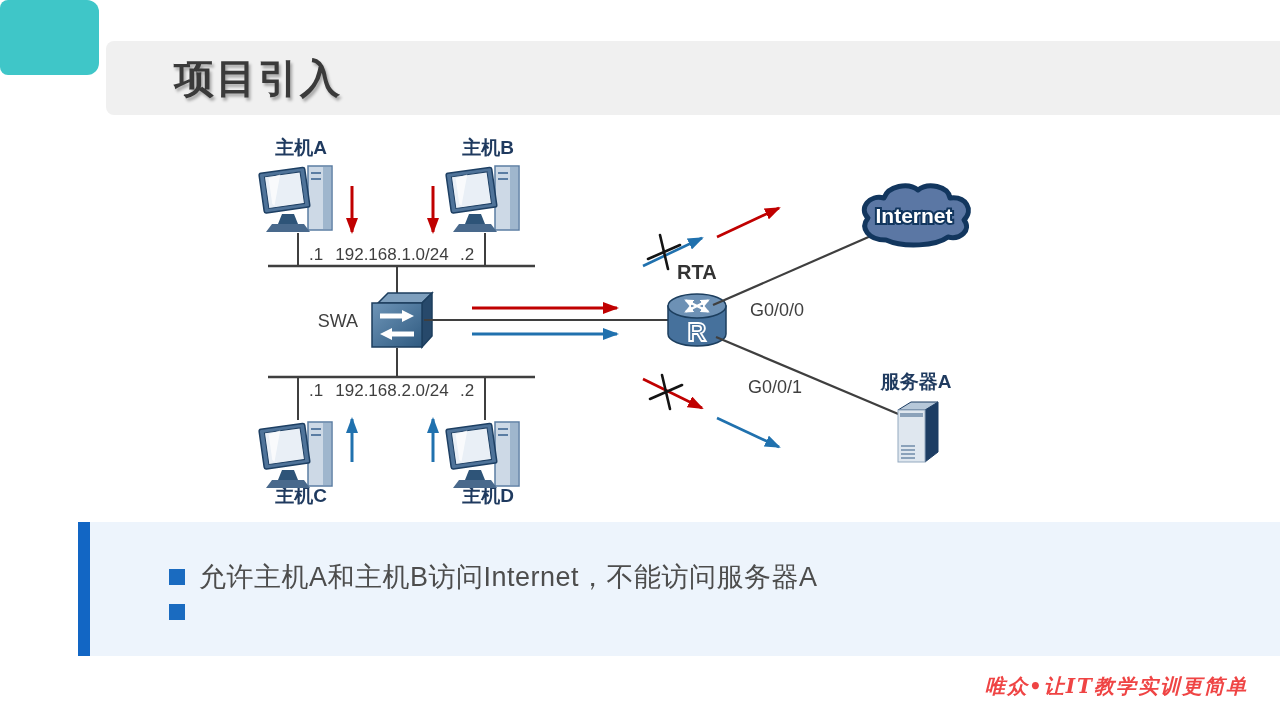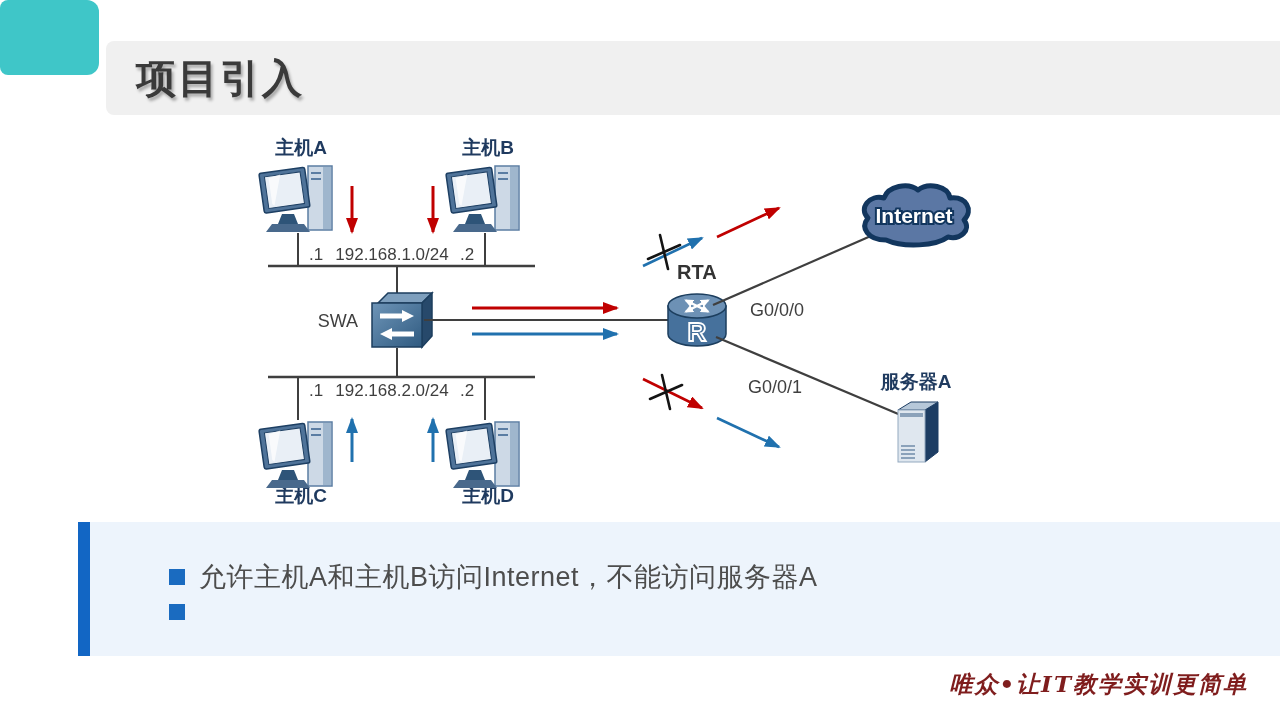--- a/index.html
+++ b/index.html
@@ -12,21 +12,21 @@
   .accent-block {
     position:absolute; left:0; top:40; width:99px; height:75px;
     background:#3fc6c8; border-radius:8px 12px 12px 8px;
   }
   .title-bar {
     position:absolute; left:106px; top:41px; right:0; height:74px;
     background:#f0f0f0; border-radius:8px 0 0 8px;
     display:flex; align-items:center;
   }
   .title-text {
-    margin-left:30px; font-size:40px; font-weight:bold; color:#3a3a3a;
+    margin-left:68px; font-size:40px; font-weight:bold; color:#3a3a3a;
     letter-spacing:2px; text-shadow:2px 3px 3px rgba(0,0,0,0.30);
   }
   
   .diagram { position:absolute; left:0; top:120px; width:1280px; height:402px; }
   svg text { font-family:"Liberation Sans", sans-serif; }
   .lbl-host { font-size:19px; font-weight:bold; fill:#1f3a5f; }
   .lbl-rta  { font-size:20px; font-weight:bold; fill:#333333; }
   .lbl-dev  { font-size:18px; fill:#3f3f3f; }
   .nettext  { font-size:17px; fill:#3f3f3f; }
   
@@ -36,21 +36,21 @@
     display:flex; flex-direction:column; justify-content:center;
     padding-left:79px; gap:9px;
   }
   .req-row { display:flex; align-items:center; gap:14px; }
   .req-bullet { width:16px; height:16px; background:#1a6bc0; flex:0 0 auto; }
   .req-text { font-size:27px; color:#4d4d4d; letter-spacing:0.5px; }
   
   .footer {
     position:absolute; right:32px; bottom:20px;
     font-family:"DejaVu Serif", serif; font-style:italic; font-weight:bold;
-    font-size:23px; color:#7f1d1d; letter-spacing:2px;
+    font-size:20px; color:#ef4444; letter-spacing:2px;
   }
 </style>
 </head>
 <body>
 
 <div class="accent-block"></div>
 <div class="title-bar">
   <div class="title-text">项目引入</div>
 </div>
 

